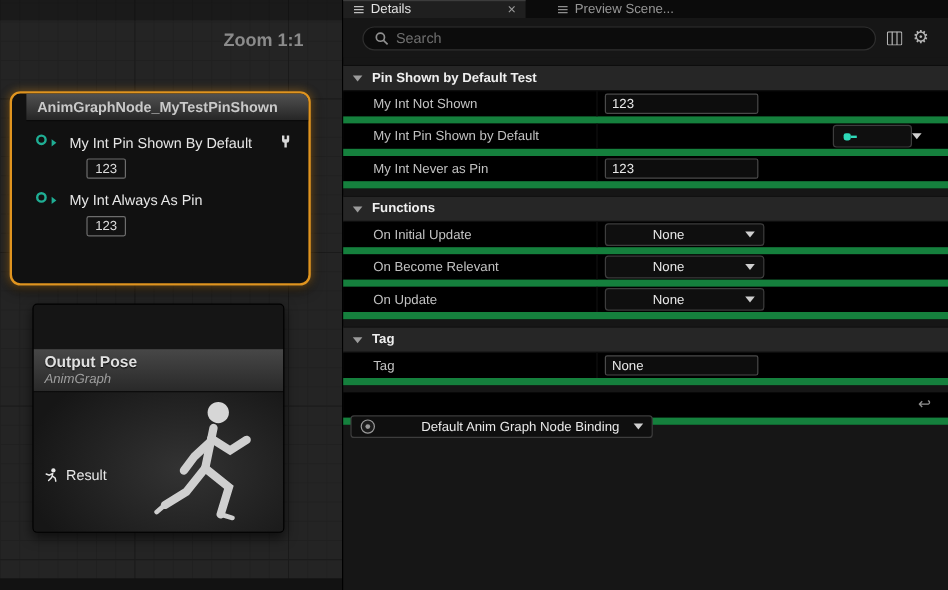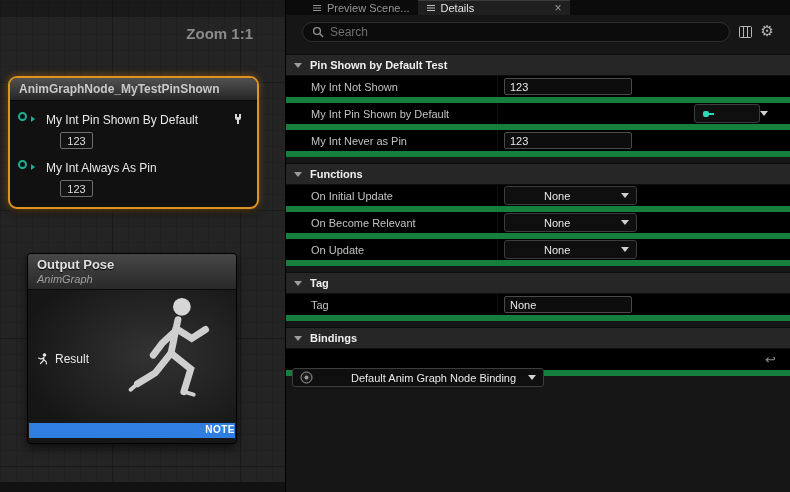--- a/index.html
+++ b/index.html
@@ -17,24 +17,25 @@
       linear-gradient(90deg,#202020 1px, transparent 1px);
     background-size:128px 128px,128px 128px,16px 16px,16px 16px;
     background-position:-16px -46px,-16px -46px,0 2px,0 2px;
   }
   .graph-top-strip { position:absolute; left:0; top:0; width:100%; height:17px; background:rgba(10,10,10,0.35); }
   .graph-bottom-strip { position:absolute; left:0; bottom:0; width:100%; height:10px; background:#121212; }
   .zoom-label { position:absolute; top:25px; right:32px; color:#8b8b8b; font-weight:bold; font-size:15px; }
 
   
   .test-node {
-    position:absolute; left:8px; top:76px; width:251px; height:133px;
+    position:absolute; left:8px; top:76px; width:251px; height:162px;
     border:2px solid #e0941f; border-radius:9px; background:rgba(17,17,17,0.95);
     box-shadow:0 0 7px 1px rgba(224,148,31,0.4), 0 4px 10px rgba(0,0,0,0.6);
     overflow:hidden;
+    padding-left:12px;
   }
   .test-node-header {
     height:23px; line-height:23px; padding:0 9px;
     background:linear-gradient(#515151,#262626);
     color:#c9c9c9; font-size:12px; font-weight:bold; white-space:nowrap; overflow:hidden;
     border-bottom:1px solid #0a0a0a;
   }
   .pin-row { position:relative; padding-left:36px; margin-top:9px; }
   .pin-circle {
     position:absolute; left:8px; top:2px; width:9px; height:9px;
@@ -51,21 +52,21 @@
     color:#dcdcdc; font-size:11px; text-align:center; font-family:"Liberation Sans",sans-serif;
   }
   .wrench { position:absolute; right:11px; top:1px; }
 
   
   .output-node {
     position:absolute; left:27px; top:253px; width:210px; height:191px;
     background:#151515; border:1px solid #000; border-radius:4px; overflow:hidden;
     box-shadow:0 4px 10px rgba(0,0,0,0.6);
   }
-  .output-header { padding:3px 9px 4px; background:linear-gradient(#474747,#292929); border-bottom:1px solid #0a0a0a; }
+  .output-header { padding:3px 9px 4px; background:linear-gradient(#474747,#292929); border-bottom:1px solid #0a0a0a;margin-top:37px; }
   .output-title { font-size:13px; font-weight:bold; color:#e0e0e0; text-shadow:0 1px 1px #000; }
   .output-subtitle { font-size:11px; font-style:italic; color:#9f9f9f; margin-top:1px; }
   .output-body {
     position:relative; height:152px;
     background:radial-gradient(ellipse at 60% 42%, #333333 0%, #161616 75%);
   }
   .mannequin { position:absolute; right:4px; top:2px; }
   .result-row { position:absolute; left:9px; top:62px; display:flex; align-items:center; gap:6px; }
   .result-label { font-size:12px; color:#e8e8e8; }
   .note-bar {
@@ -186,36 +187,36 @@
       </div>
       <div class="note-bar">NOTE</div>
     </div>
   </div>
 
   <div class="graph-bottom-strip"></div>
 </div>
 
 <div class="details">
   <div class="tabbar">
+    <div class="tab active">
+      <span class="hicon">
+        <svg width="10" height="10" viewBox="0 0 10 10">
+            <path d="M1 2.5h8M1 5h8M1 7.5h8" stroke="#c0c0c0" stroke-width="1.2"></path>
+          </svg>
+      </span>
+      <span class="tab-label">Details</span>
+      <span class="tab-close">×</span>
+    </div>
     <div class="tab inactive">
       <span class="hicon">
         <svg width="10" height="10" viewBox="0 0 10 10">
             <path d="M1 2.5h8M1 5h8M1 7.5h8" stroke="#8f8f8f" stroke-width="1.2"></path>
           </svg>
       </span>
       <span class="tab-label">Preview Scene...</span>
-    </div>
-    <div class="tab active">
-      <span class="hicon">
-        <svg width="10" height="10" viewBox="0 0 10 10">
-            <path d="M1 2.5h8M1 5h8M1 7.5h8" stroke="#c0c0c0" stroke-width="1.2"></path>
-          </svg>
-      </span>
-      <span class="tab-label">Details</span>
-      <span class="tab-close">×</span>
     </div>
   </div>
 
   <div class="searchrow">
     <div class="searchbox">
       <span class="hicon">
         <svg width="12" height="12" viewBox="0 0 12 12">
             <circle cx="5" cy="5" r="3.4" fill="none" stroke="#8f8f8f" stroke-width="1.4"></circle>
             <line x1="7.6" y1="7.6" x2="11" y2="11" stroke="#8f8f8f" stroke-width="1.4"></line>
           </svg>
@@ -307,24 +308,20 @@
     </div>
     <div class="prow">
       <div class="prow-name">Tag</div>
       <div class="prow-value">
         <input class="txt" value="None" style="">
       </div>
     </div>
   </div>
 
   <div class="section">
-    <div class="section-header">
-      <span class="chev"></span>
-      <span>Bindings</span>
-    </div>
     <div class="prow">
       <div class="prow-value">
         <div class="combo binding-combo">
           <span class="hicon">
             <svg width="13" height="13" viewBox="0 0 13 13">
                 <circle cx="6.5" cy="6.5" r="5.5" fill="#1b1b1b" stroke="#9a9a9a"></circle>
                 <circle cx="6.5" cy="6.5" r="2" fill="#9a9a9a"></circle>
               </svg>
           </span>
           <span class="combo-label">Default Anim Graph Node Binding</span>

